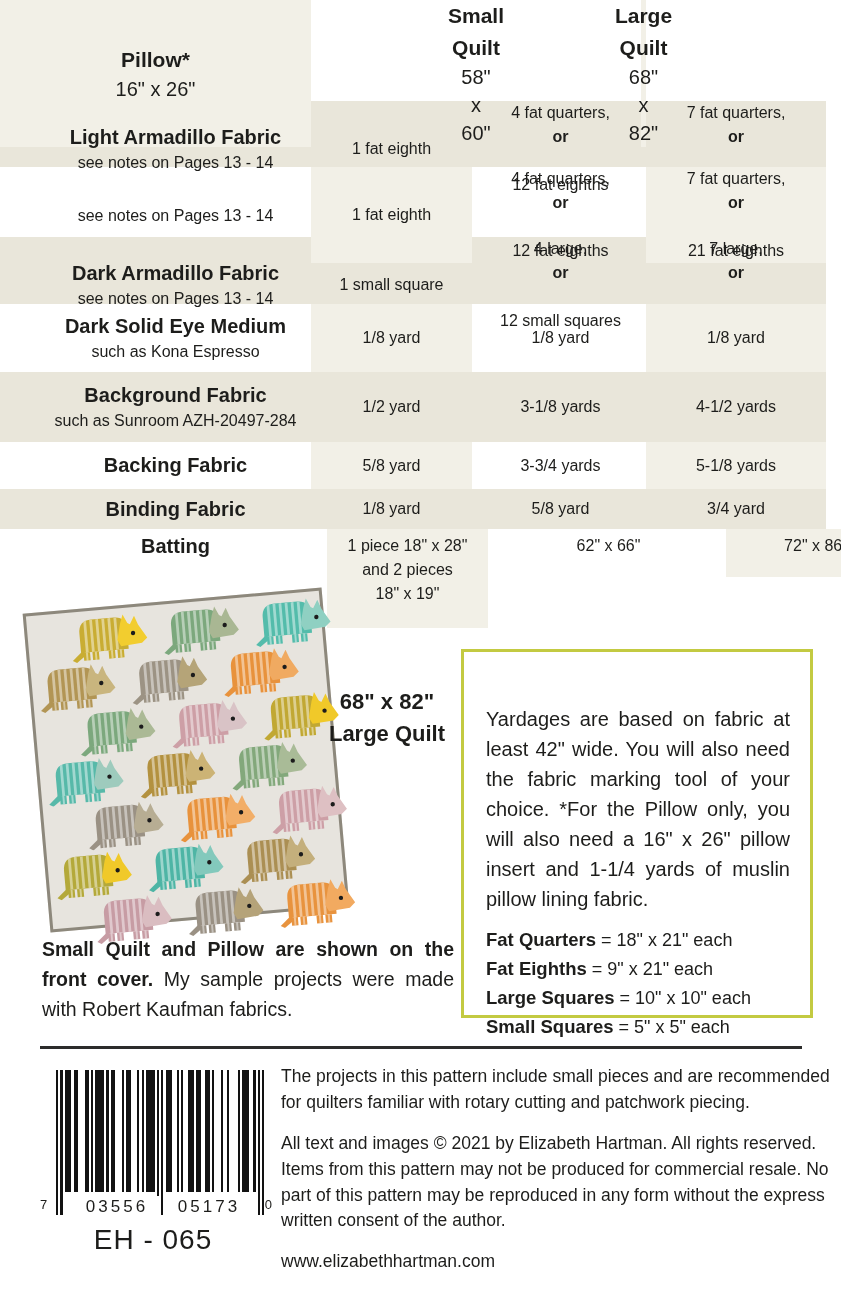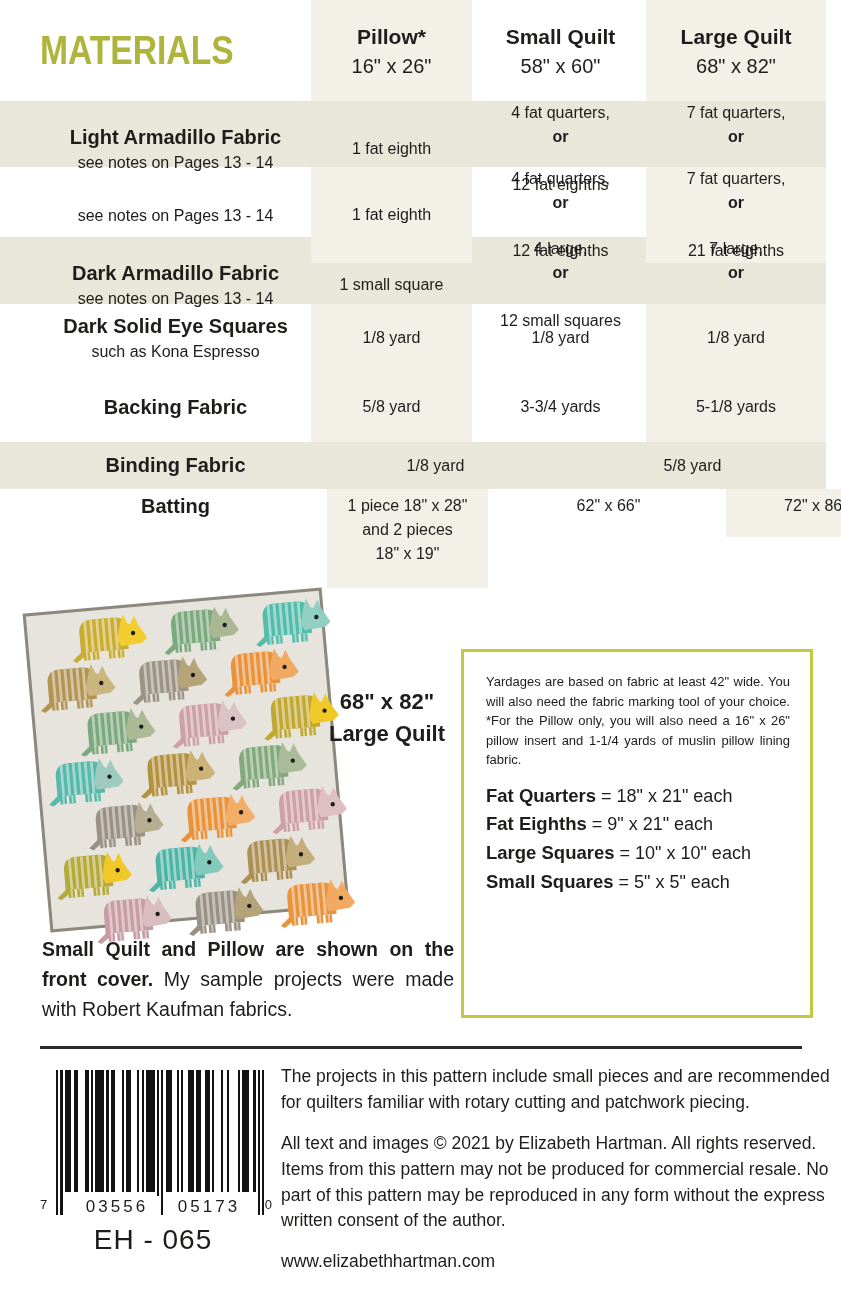--- a/index.html
+++ b/index.html
@@ -16,21 +16,21 @@
   .th-size{font-size:20px;line-height:1.4;}
   .title-cell{display:flex;align-items:center;}
   .page-title{font-size:41px;font-weight:bold;letter-spacing:0px;margin-left:40px;
               transform:scaleX(.82);transform-origin:left center;white-space:nowrap;}
 
   #rows .trow:nth-child(1){height:66px;}
   #rows .trow:nth-child(2){height:70px;}
   #rows .trow:nth-child(3){height:67px;}
   #rows .trow:nth-child(4){height:68px;}
   #rows .trow:nth-child(5){height:70px;}
-  #rows .trow:nth-child(6){height:47px;gap:44px;}
+  #rows .trow:nth-child(6){height:47px;}
   #rows .trow:nth-child(7){height:40px;}
   #rows .trow:nth-child(8){height:104px;}
   .trow.striped{background:#e9e6da;}
   .trow.white .col-tint{background:#f2f0e7;}
   .cell{display:flex;flex-direction:column;justify-content:center;}
   .label-cell{padding-left:40px;align-items:center;}
   .rlabel{font-weight:bold;font-size:20px;line-height:1.25;}
   .rnote{font-size:16px;line-height:1.35;margin-top:2px;}
   .val{text-align:center;font-size:16px;line-height:1.5;}
   .trow.batting{align-items:flex-start;gap:16px;}
@@ -47,21 +47,21 @@
   .arow.odd{padding-left:38px;}
   .arow.even{padding-left:2px;}
   .arma{width:82px;height:47px;flex:none;}
 
   .quilt-caption{position:absolute;left:324px;top:686px;width:126px;text-align:center;
                  font-weight:bold;font-size:22px;line-height:1.45;}
 
   
   .notes-box{position:absolute;left:461px;top:649px;width:352px;height:369px;box-sizing:border-box;
              border:3px solid #c3ca41;padding:20px 20px 0 22px;}
-  .notes-par{font-size:13px;line-height:1.5;text-align:justify;}
+  .notes-par{font-size:20px;line-height:1.5;text-align:justify;margin-top:32px;}
   .defs{margin-top:12px;}
   .def-line{font-size:18px;line-height:1.55;}
   .def-line b{font-size:18.5px;}
 
   
   .cover-note{position:absolute;left:42px;top:934px;width:412px;font-size:19.5px;
               line-height:1.55;text-align:justify;}
   .cover-note .lead{font-weight:bold;}
 
   
@@ -86,23 +86,20 @@
   .footer-text p{margin:0 0 15px 0;}
   .website{font-size:17.5px;}
 </style>
 </head>
 <body>
 
 <div class="page">
 
   <div class="mtable">
     <div class="thead">
-      <div class="title-cell">
-        <div class="page-title" id="page-title" style="color: rgb(174, 180, 60);">MATERIALS</div>
-      </div>
       <div class="th-col tinted">
         <div class="th-name">Pillow*</div>
         <div class="th-size">16" x 26"</div>
       </div>
       <div></div>
       <div class="th-col">
         <div class="th-name">Small Quilt</div>
         <div class="th-size">58" x 60"</div>
       </div>
       <div></div>
@@ -139,28 +136,39 @@
             <div class="rnote">see notes on Pages 13 - 14</div>
           </div>
           <div class="cell val col-tint pillow">1 small square</div>
           <div></div>
           <div class="cell val small">4 large, <b>or</b><br>12 small squares</div>
           <div></div>
           <div class="cell val col-tint large">7 large, <b>or</b><br>21 small squares</div>
         </div>
         <div class="trow white">
           <div class="cell label-cell">
-            <div class="rlabel">Dark Solid Eye Squares</div>
+            <div class="rlabel">Dark Solid Eye Medium</div>
             <div class="rnote">such as Kona Espresso</div>
           </div>
           <div class="cell val col-tint pillow">1/8 yard</div>
           <div></div>
           <div class="cell val small">1/8 yard</div>
           <div></div>
           <div class="cell val col-tint large">1/8 yard</div>
+        </div>
+        <div class="trow striped">
+          <div class="cell label-cell">
+            <div class="rlabel">Background Fabric</div>
+            <div class="rnote">such as Sunroom AZH-20497-284</div>
+          </div>
+          <div class="cell val col-tint pillow">1/2 yard</div>
+          <div></div>
+          <div class="cell val small">3-1/8 yards</div>
+          <div></div>
+          <div class="cell val col-tint large">4-1/2 yards</div>
         </div>
         <div class="trow white">
           <div class="cell label-cell">
             <div class="rlabel">Backing Fabric</div>
           </div>
           <div class="cell val col-tint pillow">5/8 yard</div>
           <div></div>
           <div class="cell val small">3-3/4 yards</div>
           <div></div>
           <div class="cell val col-tint large">5-1/8 yards</div>

